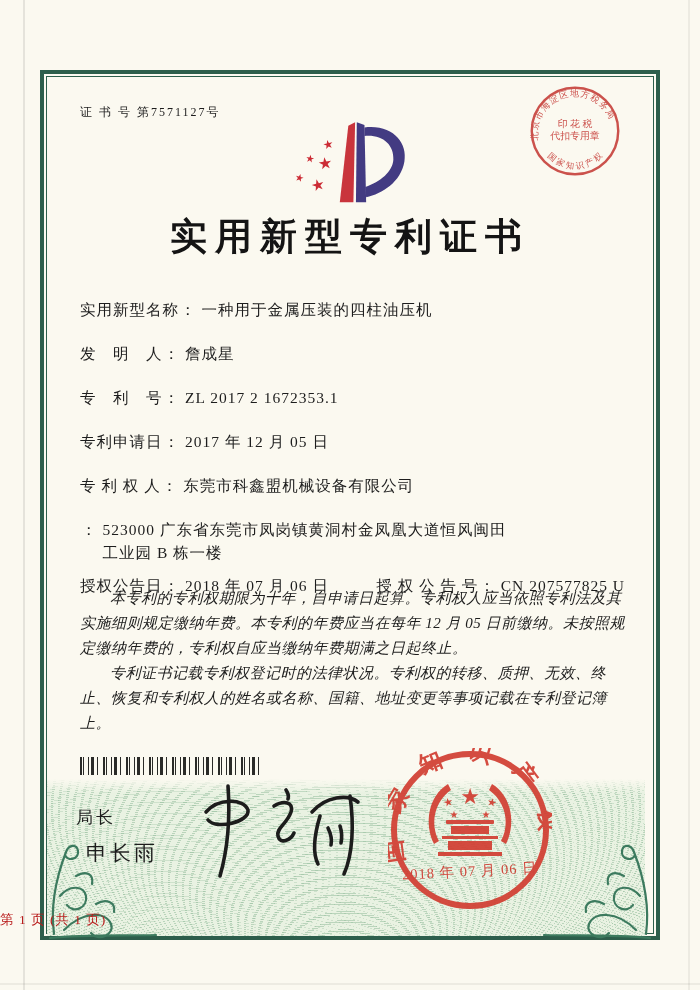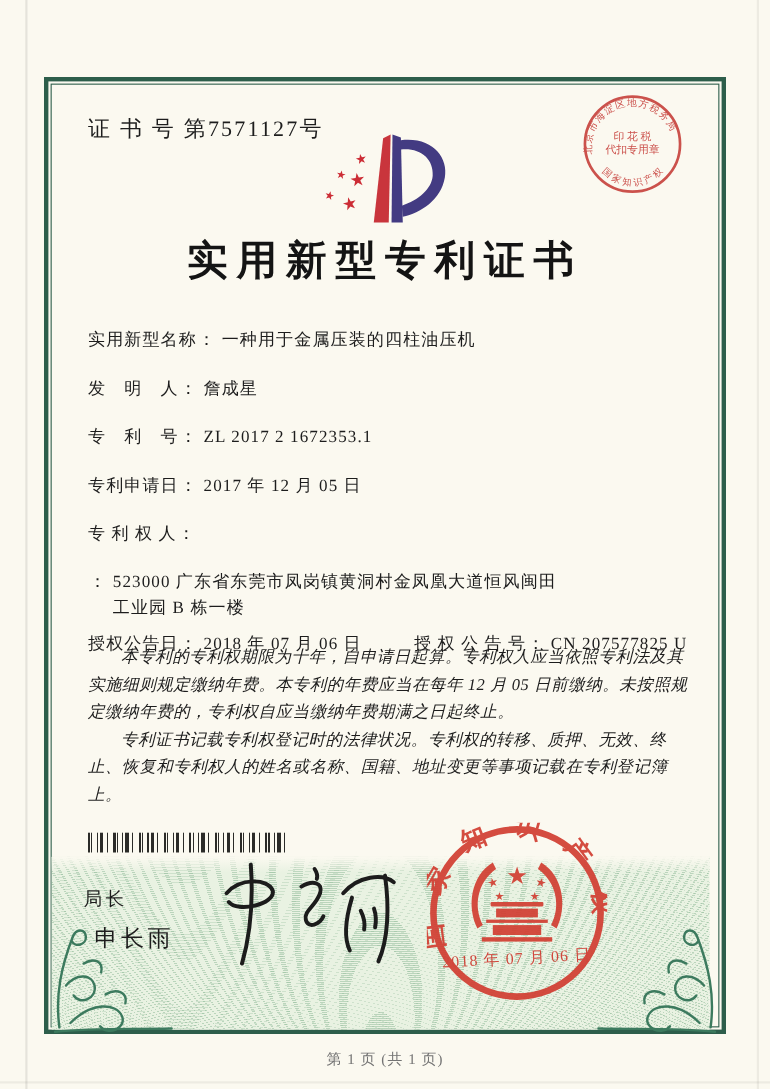--- a/index.html
+++ b/index.html
@@ -10,21 +10,21 @@
     color:#1d1d1d;
   }
   .scan-line{position:absolute;background:rgba(95,95,88,.30);}
   .page{position:absolute;inset:0;background:#fbf9f0;}
 
   
   .frame{position:absolute;left:40px;top:70px;width:612px;height:862px;
     border:4px solid #2d5e4b;}
   .frame-inner{position:absolute;inset:2px;border:1px solid #2d5e4b;pointer-events:none;}
 
-  .cert-number{position:absolute;left:80px;top:104px;font-size:20px;letter-spacing:2px;}
+  .cert-number{position:absolute;left:80px;top:104px;font-size:12px;letter-spacing:2px;}
 
   
   .tax-stamp{position:absolute;left:528px;top:84px;width:94px;height:94px;opacity:.92;}
 
   
   .logo{position:absolute;left:282px;top:110px;width:136px;height:108px;}
 
   .title{position:absolute;left:0;top:212px;width:100%;text-align:center;
     font-size:37px;font-weight:700;letter-spacing:8px;color:#141414;}
 
@@ -65,22 +65,22 @@
   .sig-title{position:absolute;left:76px;top:806px;font-size:17px;letter-spacing:3px;}
   .sig-name{position:absolute;left:86px;top:839px;font-size:21px;letter-spacing:3px;}
   .signature-svg{position:absolute;left:192px;top:772px;width:175px;height:115px;}
 
   .seal{position:absolute;left:388px;top:748px;width:164px;height:164px;opacity:.93;}
 
   .ornament{position:absolute;bottom:48px;width:112px;height:108px;}
   .ornament-left{left:46px;}
   .ornament-right{right:46px;transform:scaleX(-1);}
 
-  .footer{position:absolute;left:0;top:954px;width:100%;text-align:center;
-    font-size:13.5px;letter-spacing:1px;color:#737373;}
+  .footer{position:absolute;left:0;top:911px;width:100%;text-align:left;
+    font-size:13.5px;letter-spacing:1px;color:#b91c1c;}
 
   svg text{font-family:"Liberation Serif","DejaVu Serif",serif;}
 </style>
 </head>
 <body>
 
 <div class="page">
 
   <div class="scan-line" style="left:23px;top:0;width:2px;height:990px;opacity:.45"></div>
   <div class="scan-line" style="left:688px;top:0;width:2px;height:990px;opacity:.30"></div>
@@ -138,20 +138,21 @@
       <span class="field-value">ZL 2017 2 1672353.1</span>
     </div>
     <div class="field-row">
       <span class="field-label">专利申请日</span>
         <span class="field-colon">：</span>
       <span class="field-value">2017 年 12 月 05 日</span>
     </div>
     <div class="field-row">
       <span class="field-label">专 利 权 人</span>
         <span class="field-colon">：</span>
+      <span class="field-value">东莞市科鑫盟机械设备有限公司</span>
     </div>
     <div class="field-row" style="margin-bottom:10px">
         <span class="field-colon">：</span>
       <span class="field-value">523000 广东省东莞市凤岗镇黄洞村金凤凰大道恒风闽田工业园 B 栋一楼</span>
     </div>
     <div class="row-grant">
       <div class="grant-left">
         <span class="field-label">授权公告日</span>
           <span class="field-colon">：</span>
         <span class="field-value">2018 年 07 月 06 日</span>

